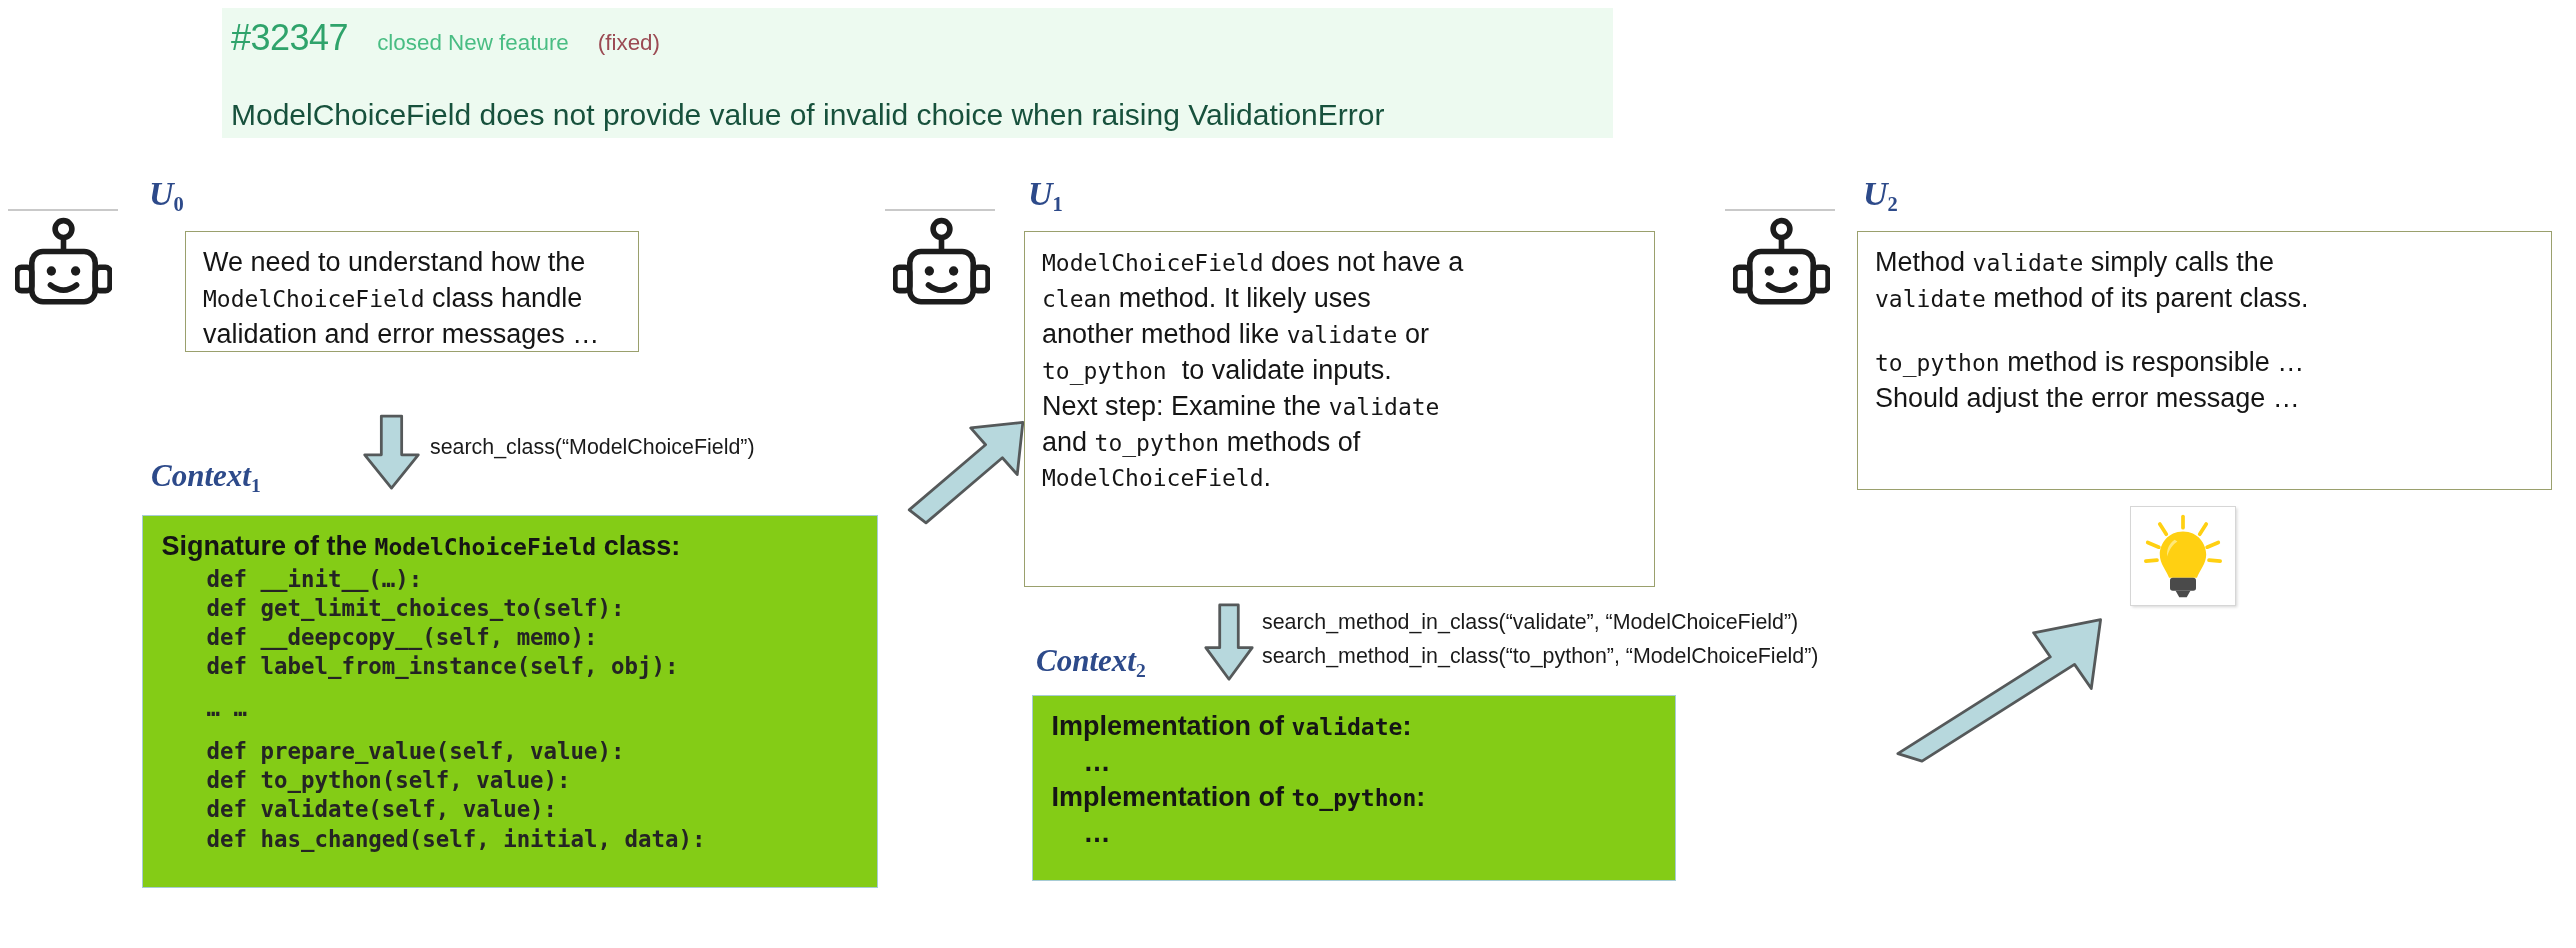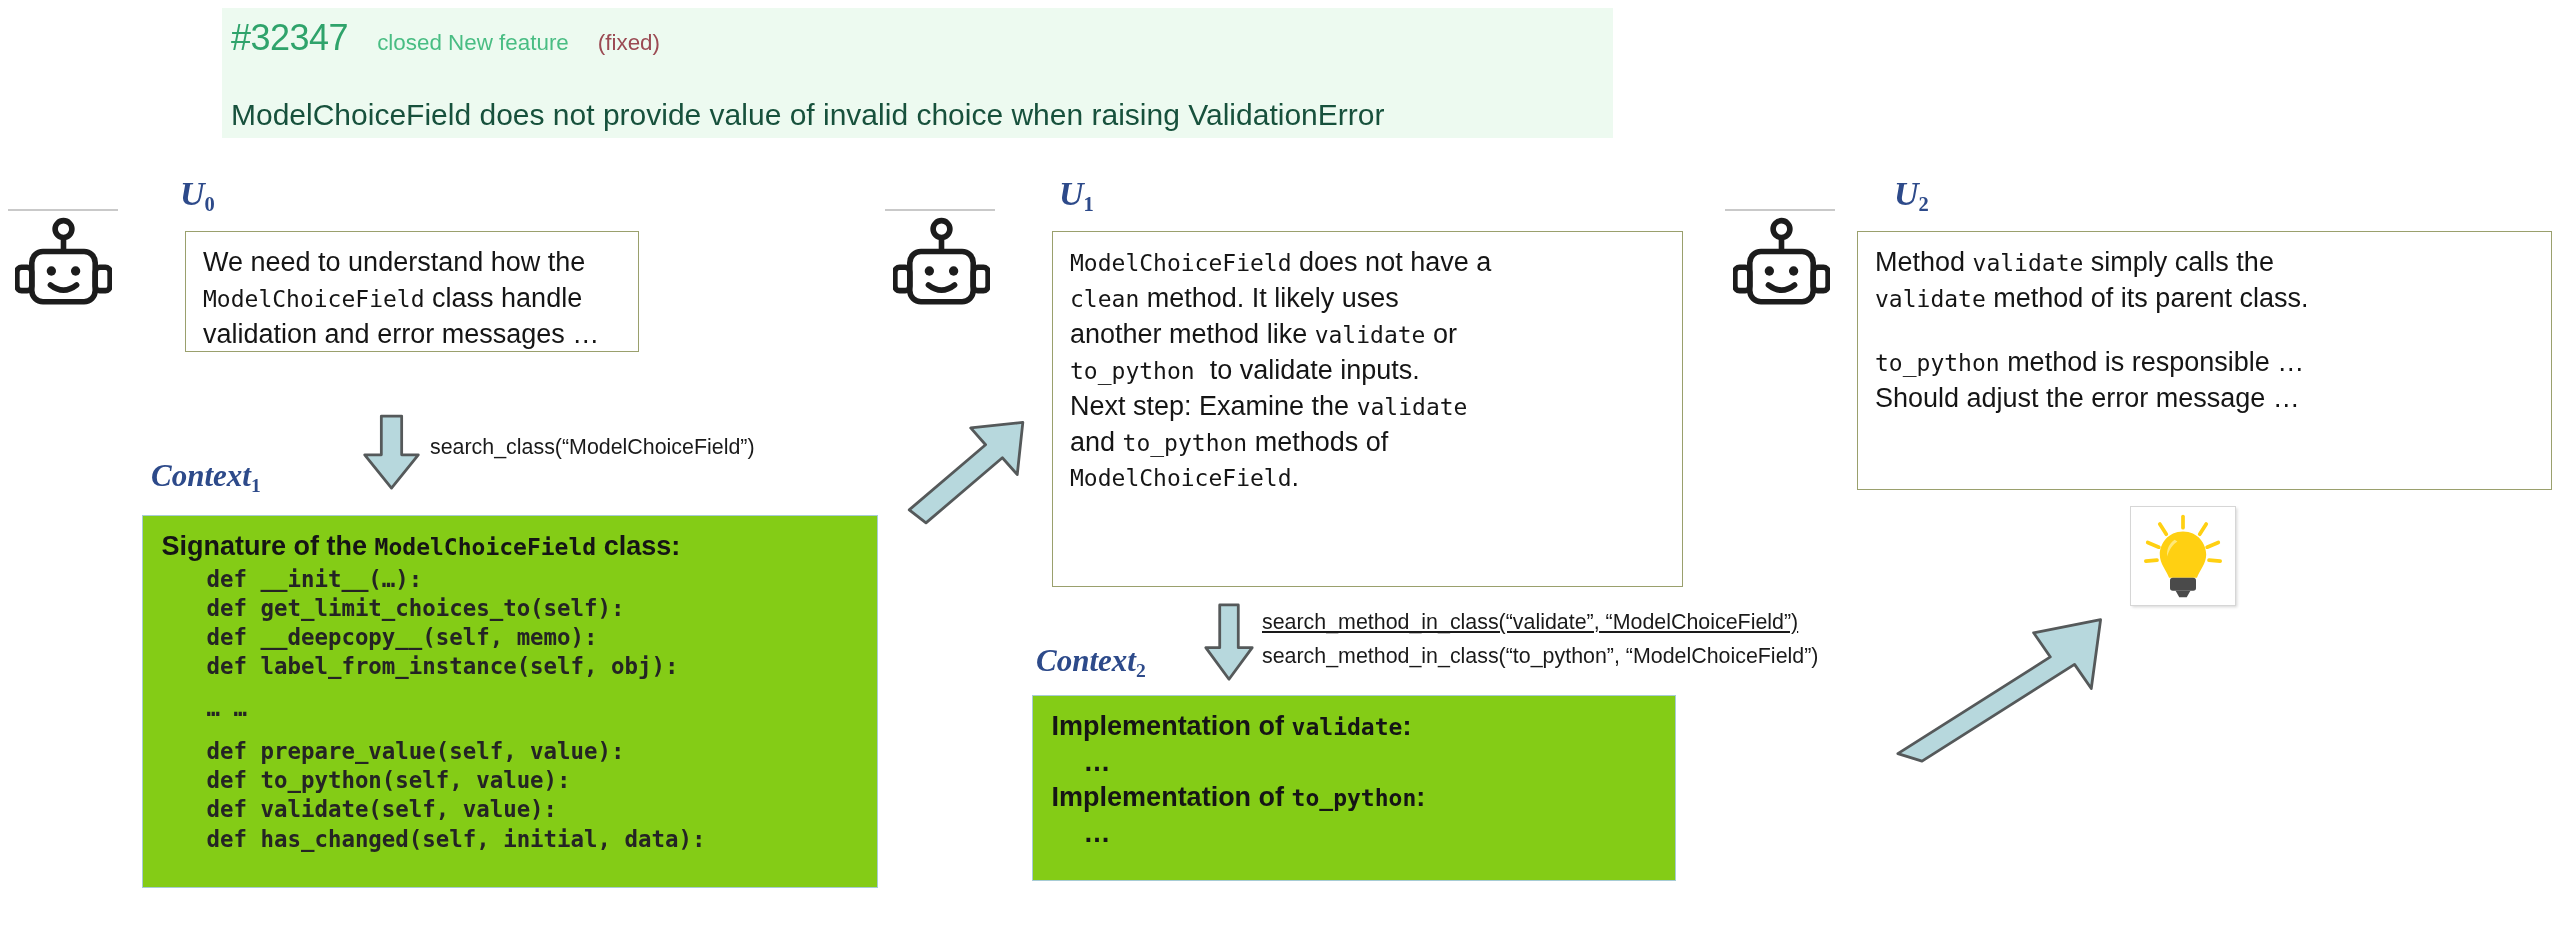--- a/index.html
+++ b/index.html
@@ -74,21 +74,20 @@
 
   
   .u-label {
     position: absolute;
     font-family: "Liberation Serif", serif;
     font-style: italic;
     font-weight: 700;
     font-size: 34px;
     color: #2d4a8a;
     white-space: nowrap;
-    margin-left: 31px;
   }
   .u-label sub {
     font-size: 20.5px;
     font-style: normal;
     vertical-align: baseline;
     position: relative;
     top: 5.6px;
   }
   .ctx-label {
     position: absolute;
@@ -256,35 +255,35 @@
     <circle cx="39" cy="59" r="5" fill="#1c1c1c"></circle>
     <circle cx="65" cy="59" r="5" fill="#1c1c1c"></circle>
     <path d="M38 74 Q52 85 66 74" fill="none" stroke="#1c1c1c" stroke-width="6" stroke-linecap="round"></path>
   </svg>
 </div>
 
 <div class="u-label" style="left:1028px; top:175px;">
   <span>U</span><sub>1</sub>
 </div>
 
-<div class="msg-box" style="left:1024px; top:231px; width:631px; height:356px;margin-left:28px;">
+<div class="msg-box" style="left:1024px; top:231px; width:631px; height:356px;">
   <div><span class="mono">ModelChoiceField</span> does not have a</div>
   <div><span class="mono">clean</span> method. It likely uses</div>
   <div>another method like <span class="mono">validate</span> or</div>
   <div><span class="mono">to_python</span>&nbsp; to validate inputs.</div>
   <div>Next step: Examine the <span class="mono">validate</span></div>
   <div>and <span class="mono">to_python</span> methods of</div>
   <div><span class="mono">ModelChoiceField</span>.</div>
 </div>
 
 <svg class="arrow" style="left:1203px; top:603px;" width="52" height="80" viewBox="0 0 56 86">
   <path d="M18 2 L38 2 L38 48 L53 48 L28 82 L3 48 L18 48 Z" fill="#b7d8dd" stroke="#55595a" stroke-width="3" stroke-linejoin="round"></path>
 </svg>
 
-<div class="tool-call" style="left:1262px; top:607px;text-decoration:underline;">search_method_in_class(“validate”, “ModelChoiceField”)</div>
+<div class="tool-call" style="left:1262px; top:607px;">search_method_in_class(“validate”, “ModelChoiceField”)</div>
 <div class="tool-call" style="left:1262px; top:641px;">search_method_in_class(“to_python”, “ModelChoiceField”)</div>
 
 <div class="ctx-label" style="left:1036px; top:643px;">
   <span>Context</span><sub>2</sub>
 </div>
 
 <div class="ctx-box" style="left:1032px; top:695px; width:644px; height:186px;">
   <div>Implementation of <span class="mono">validate</span>:</div>
   <div class="ctx-indent">…</div>
   <div>Implementation of <span class="mono">to_python</span>:</div>

